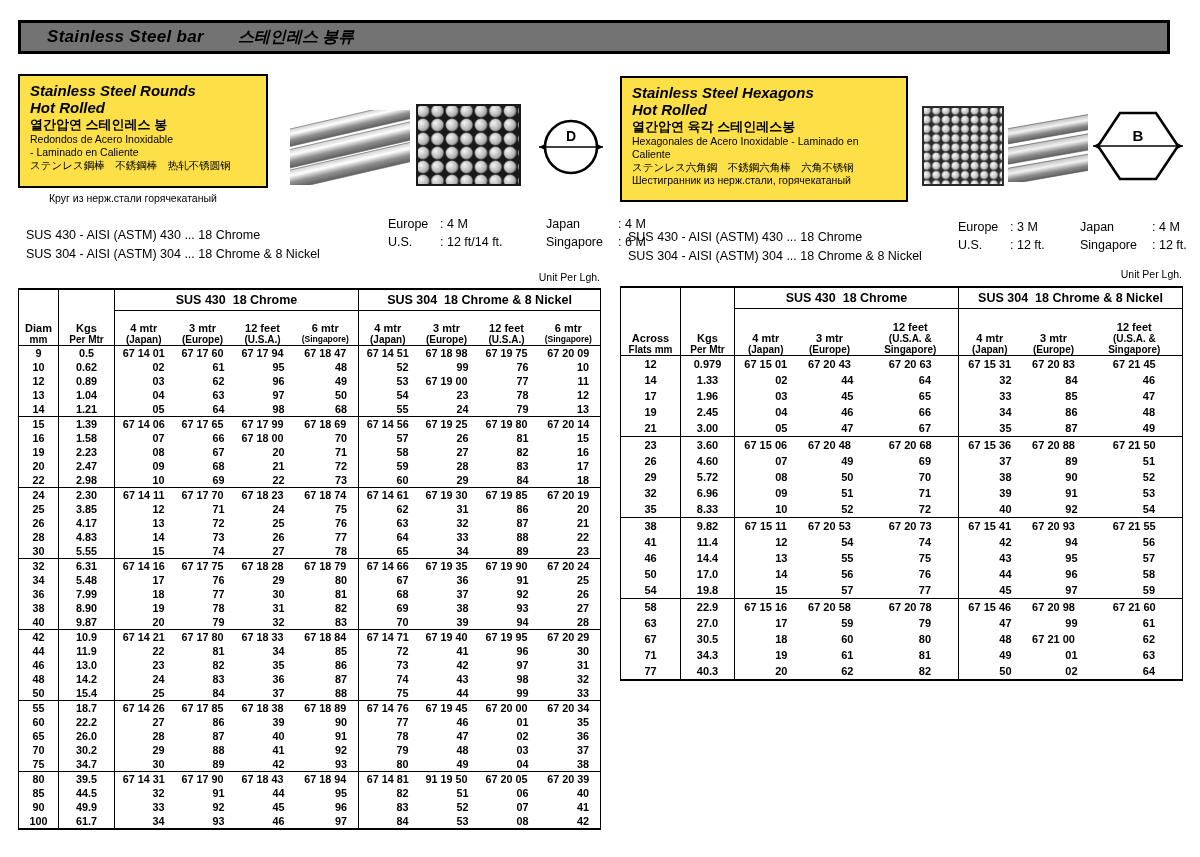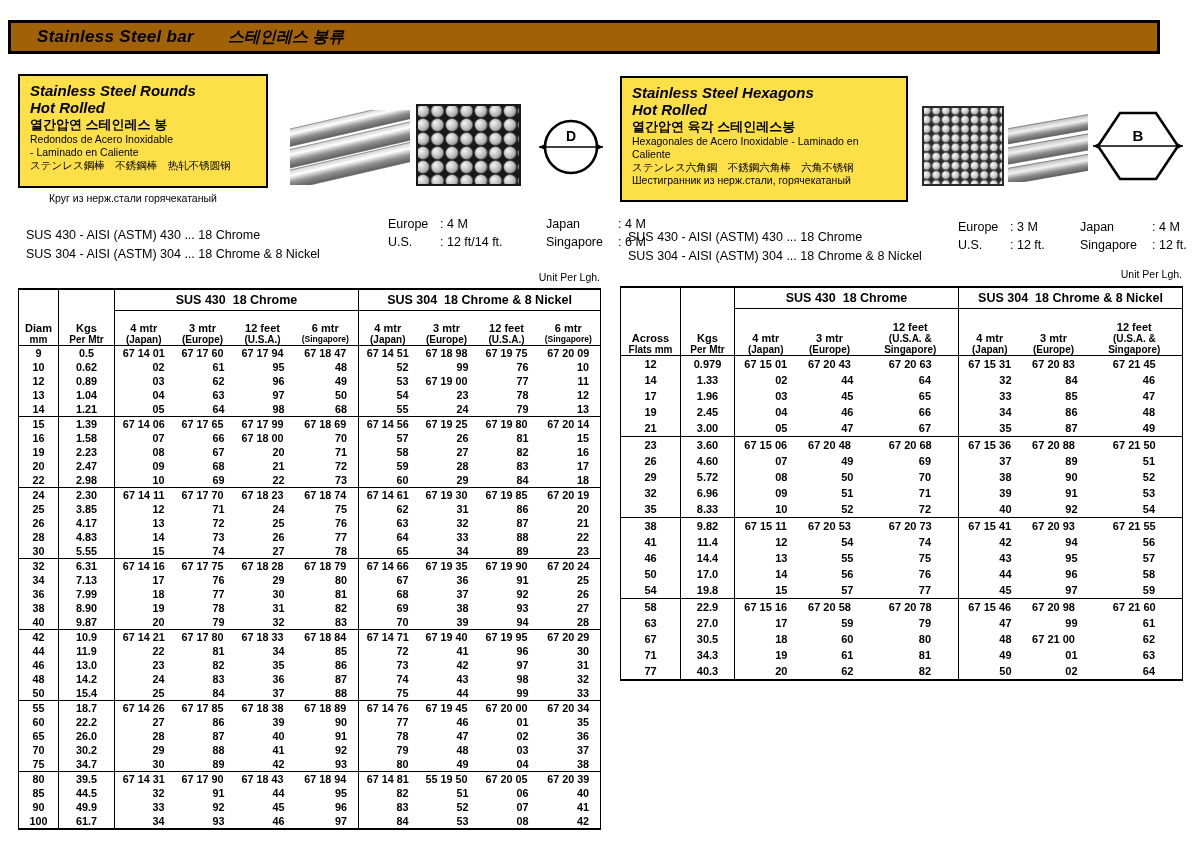--- a/index.html
+++ b/index.html
@@ -1,20 +1,20 @@
 <!DOCTYPE html>
 <html><head>
 <meta charset="utf-8">
 <style>
   html,body{margin:0;padding:0;background:#fff;}
   #page{position:relative;width:1200px;height:857px;background:#ffffff;overflow:hidden;
         font-family:"Liberation Sans","DejaVu Sans",sans-serif;color:#000;}
 
   
-  .banner{position:absolute;left:8px;top:20px;width:1146px;height:28px;background:#a16207;
+  .banner{position:absolute;left:18px;top:20px;width:1146px;height:28px;background:#737373;
           border:3px solid #000;display:flex;align-items:center;}
   .banner .t1{font-size:17px;font-weight:bold;font-style:italic;margin-left:26px;letter-spacing:.3px;}
   .banner .t2{font-size:16px;font-weight:bold;font-style:italic;margin-left:34px;}
 
   
   .infobox{position:absolute;background:#fde047;border:2px solid #000;padding:6px 10px;box-sizing:border-box;}
   #roundsBox{left:18px;top:74px;width:250px;height:114px;}
   #hexBox{left:620px;top:76px;width:288px;height:126px;}
   .ib-title{font-size:15px;font-weight:bold;font-style:italic;line-height:17px;}
   .ib-kr{font-size:13px;font-weight:bold;line-height:17px;}
@@ -461,21 +461,21 @@
           <td>67 17 75</td>
           <td>67 18 28</td>
           <td>67 18 79</td>
           <td>67 14 66</td>
           <td>67 19 35</td>
           <td>67 19 90</td>
           <td>67 20 24</td>
         </tr>
         <tr>
           <td>34</td>
-          <td>7.13</td>
+          <td>5.48</td>
           <td class="cont">17</td>
           <td class="cont">76</td>
           <td class="cont">29</td>
           <td class="cont">80</td>
           <td class="cont">67</td>
           <td class="cont">36</td>
           <td class="cont">91</td>
           <td class="cont">25</td>
         </tr>
         <tr>
@@ -635,21 +635,21 @@
           <td class="cont">38</td>
         </tr>
         <tr class="grp">
           <td>80</td>
           <td>39.5</td>
           <td>67 14 31</td>
           <td>67 17 90</td>
           <td>67 18 43</td>
           <td>67 18 94</td>
           <td>67 14 81</td>
-          <td>55 19 50</td>
+          <td>91 19 50</td>
           <td>67 20 05</td>
           <td>67 20 39</td>
         </tr>
         <tr>
           <td>85</td>
           <td>44.5</td>
           <td class="cont">32</td>
           <td class="cont">91</td>
           <td class="cont">44</td>
           <td class="cont">95</td>

